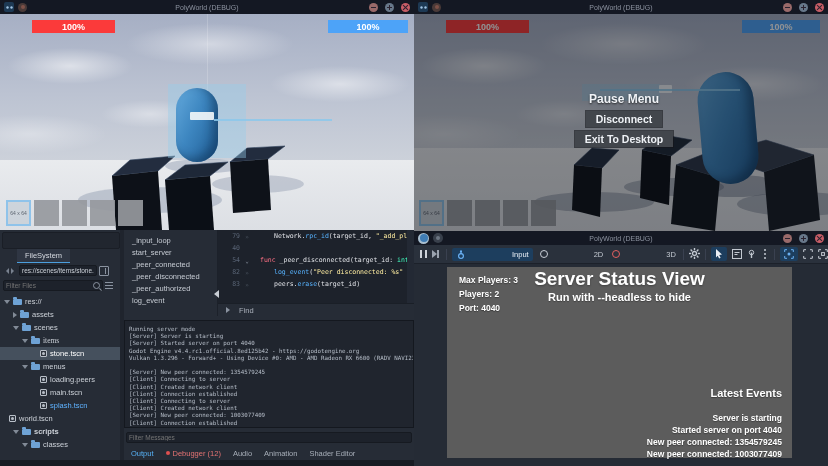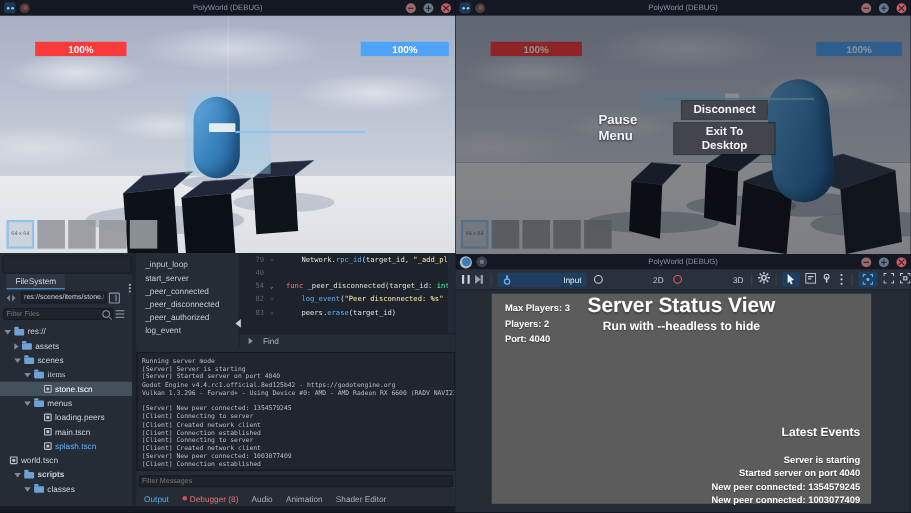--- a/index.html
+++ b/index.html
@@ -31,39 +31,39 @@
   .sky{position:absolute;left:0;right:0;top:0;
     background:
       radial-gradient(90px 26px at 70px 52px, rgba(255,255,255,.55), transparent 70%),
       radial-gradient(120px 30px at 210px 30px, rgba(255,255,255,.45), transparent 70%),
       radial-gradient(100px 26px at 340px 70px, rgba(255,255,255,.5), transparent 70%),
       radial-gradient(70px 20px at 150px 100px, rgba(255,255,255,.4), transparent 70%),
       radial-gradient(110px 28px at 30px 120px, rgba(255,255,255,.35), transparent 70%),
       linear-gradient(180deg,#a6afc4 0%,#bcc3d2 55%,#ccd1da 100%);}
   .ground{position:absolute;left:0;right:0;bottom:0;background:linear-gradient(180deg,#e9ebee,#dcdfe4);}
   .statbar{position:absolute;height:13px;display:flex;align-items:center;justify-content:center;
-           font-size:9px;font-weight:bold;color:#fff;margin-top:18px;}
+           font-size:9px;font-weight:bold;color:#fff;}
   .capsule{position:absolute;border-radius:50px;background:linear-gradient(115deg,#63a9dc 0%,#3d86c0 45%,#1e5c94 100%);box-shadow:inset -6px -4px 10px rgba(10,40,70,.45);}
   .selbox{position:absolute;background:rgba(150,205,235,.40);}
   .ray{position:absolute;height:2px;background:rgba(140,200,235,.85);}
   .nametag{position:absolute;background:rgba(245,248,250,.9);border-radius:1px;}
   .vline{position:absolute;width:1px;background:rgba(255,255,255,.18);}
   .scene-svg{position:absolute;left:0;top:0;}
   .hotbar{position:absolute;display:flex;gap:3px;}
   .slot{width:25px;height:26px;background:rgba(150,153,158,.92);box-sizing:border-box;}
   .slot.sel{background:rgba(190,200,210,.55);border:2px solid #8fc3ea;display:flex;align-items:center;justify-content:center;}
   .slot-label{font-size:5px;color:#5d6470;}
   .dim{position:absolute;left:0;right:0;top:14px;bottom:0;background:rgba(8,10,15,.45);}
-  .pausemenu{position:absolute;display:flex;flex-direction:row;align-items:center;gap:5px;}
+  .pausemenu{position:absolute;display:flex;flex-direction:column;align-items:center;gap:5px;}
   .pm-title{font-size:12px;font-weight:bold;color:#f0f3f7;text-shadow:0 1px 2px rgba(0,0,0,.7);}
   .pm-btn{background:#42464c;color:#eef1f5;font-size:10.5px;font-weight:bold;padding:2px 10px;text-align:center;box-shadow:0 0 0 1px rgba(20,22,26,.6);}
   
   #editor{background:#262c36;}
   .panel-top{position:absolute;left:2px;top:2px;width:116px;height:15px;background:#21262f;border:1px solid #1a1e26;border-radius:2px;}
-  .fs-tabrow{position:absolute;left:4px;top:19px;width:120px;height:14px;display:flex;align-items:flex-end;}
+  .fs-tabrow{position:absolute;left:15px;top:19px;width:120px;height:14px;display:flex;align-items:flex-end;}
   .fs-tab{height:14px;margin-left:2px;padding:0 8px;background:#2f3643;display:flex;align-items:center;font-size:7.5px;color:#d5d9e0;border-bottom:1px solid #4b9fde;box-sizing:border-box;}
   .ico-vdots{width:2px;height:2px;border-radius:50%;background:#9aa2ae;box-shadow:0 3px 0 #9aa2ae,0 -3px 0 #9aa2ae;margin-left:auto;margin-right:5px;}
   .fs-nav{position:absolute;left:0;top:34px;width:120px;height:13px;display:flex;align-items:center;gap:2px;padding:0 3px;box-sizing:border-box;}
   .navarrow{width:0;height:0;border:3px solid transparent;}
   .navarrow.left{border-right-color:#79828f;} .navarrow.right{border-left-color:#79828f;}
   .fld{background:#1d222b;border:1px solid #161a21;border-radius:2px;color:#ccd1d8;font-size:6.5px;height:11px;box-sizing:border-box;padding:0 2px;font-family:"Liberation Sans",sans-serif;outline:none;}
   .ico-split{width:8px;height:8px;border:1px solid #8a93a0;border-radius:1px;position:relative;flex:none;}
   .ico-split::after{content:"";position:absolute;top:1px;bottom:1px;right:2px;width:1px;background:#8a93a0;}
   .fs-filter{position:absolute;left:0;top:49px;width:120px;height:13px;display:flex;align-items:center;gap:2px;padding:0 3px;box-sizing:border-box;}
   .ico-search{width:5px;height:5px;border:1px solid #8a93a0;border-radius:50%;position:relative;flex:none;margin-left:-12px;}
@@ -390,21 +390,21 @@
       </div>
     <div class="filterrow">
       <input class="fld" style="width: 100%;" placeholder="Filter Messages">
     </div>
     <div class="bottomtabs" id="bottom-tabs">
         <span class="btab blue">
           <span>Output</span>
         </span>
         <span class="btab red">
           <span class="dot"></span>
-          <span>Debugger (8)</span>
+          <span>Debugger (12)</span>
         </span>
         <span class="btab">
           <span>Audio</span>
         </span>
         <span class="btab">
           <span>Animation</span>
         </span>
         <span class="btab">
           <span>Shader Editor</span>
         </span>

